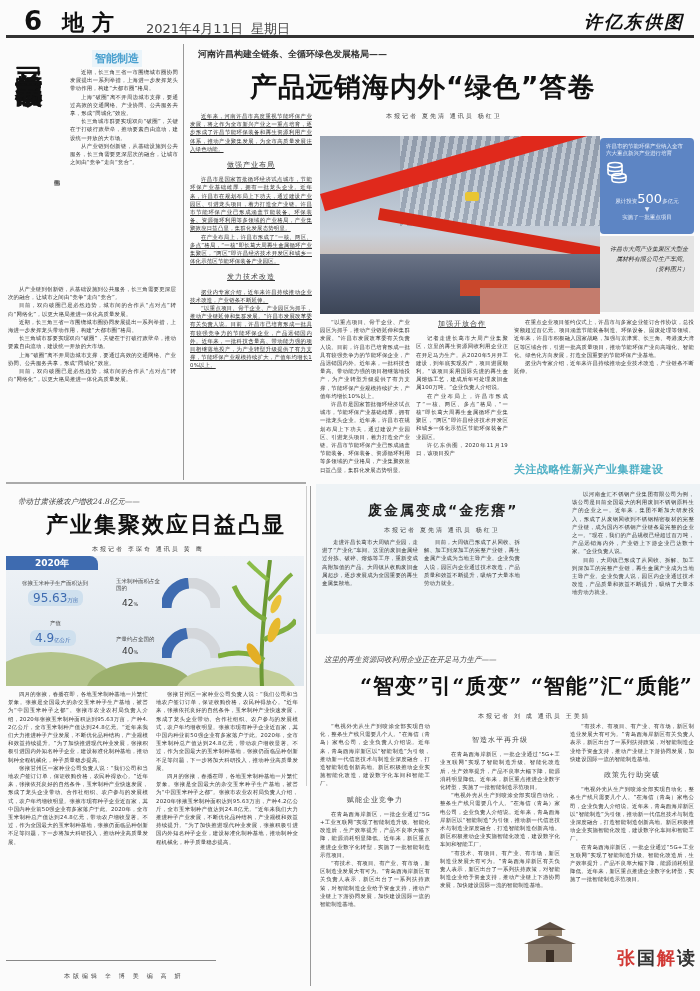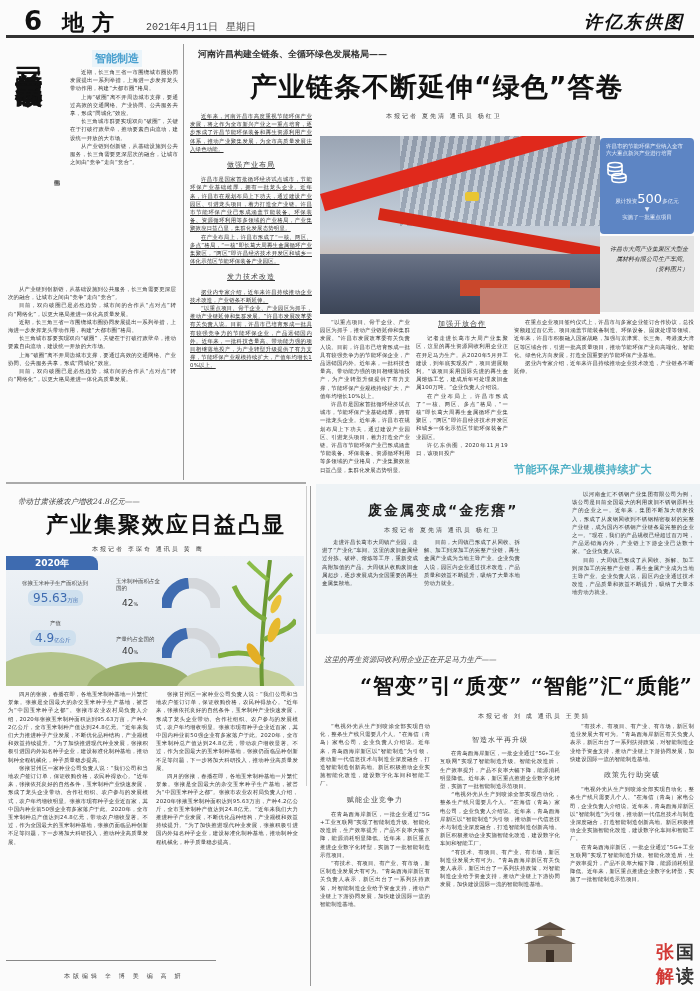--- a/index.html
+++ b/index.html
@@ -3,21 +3,21 @@
 <meta charset="utf-8">
 <style>
   * { box-sizing: border-box; margin: 0; padding: 0; }
   html, body { width: 700px; height: 991px; background: #fbfbfb; overflow: hidden; }
   body { position: relative; font-family: "DejaVu Sans", "Liberation Sans", sans-serif; color: #222; }
 
   
   .masthead { position: absolute; left: 6px; right: 6px; top: 4px; height: 34px; border-bottom: 3px solid #333; }
   .page-num { position: absolute; left: 18px; top: 2px; font: bold 26px "DejaVu Sans", sans-serif; color: #111; }
   .section-name { position: absolute; left: 56px; top: 4px; font: bold 22px "DejaVu Serif", serif; letter-spacing: 8px; color: #111; }
-  .date { position: absolute; left: 140px; top: 16px; font-size: 10px; color: #444; font-family: Liberation Mono, monospace; }
+  .date { position: absolute; left: 140px; top: 16px; font-size: 13px; color: #444; }
   .weekday { margin-left: 8px; }
   .paper-logo { position: absolute; right: 10px; top: 6px; font: italic bold 18px "DejaVu Serif", serif; color: #111; letter-spacing: 2px; }
 
   
   .vrule { position: absolute; background: #999; width: 1px; }
 
   
   .vert-title { position: absolute; left: 10px; top: 50px; width: 36px; font: bold 27px "DejaVu Sans", sans-serif; color: #111; line-height: 33px; text-align: center; writing-mode: vertical-rl; letter-spacing: 1px; }
   .byline-vert { position: absolute; left: 52px; top: 175px; font-size: 6px; color: #555; writing-mode: vertical-rl; }
   .kicker-badge { position: absolute; left: 92px; top: 50px; font: bold 11px "DejaVu Sans", sans-serif; color: #4aa0cf; background: #eaf4fa; padding: 1px 3px; }
@@ -82,24 +82,24 @@
   .scrap-byline { position: absolute; left: 384px; top: 526px; font-size: 6px; color: #444; letter-spacing: 2px; }
   .scrap-col1 { position: absolute; left: 322px; top: 538px; width: 96px; }
   .scrap-col2 { position: absolute; left: 424px; top: 538px; width: 96px; }
   .scrap-col3 { position: absolute; left: 572px; top: 490px; width: 122px; }
 
   
   .qd-kicker { position: absolute; left: 324px; top: 655px; font: italic 7.5px "DejaVu Serif", serif; color: #444; }
   .qd-headline { position: absolute; left: 360px; top: 672px; font: bold 21px "DejaVu Serif", serif; color: #111; letter-spacing: 1px; }
   .qd-byline { position: absolute; left: 478px; top: 712px; font-size: 6px; color: #444; letter-spacing: 2px; }
   .qd-col1 { position: absolute; left: 320px; top: 722px; width: 110px; }
-  .qd-col2 { position: absolute; left: 440px; top: 722px; width: 120px; font-family: Liberation Mono, monospace; }
+  .qd-col2 { position: absolute; left: 440px; top: 722px; width: 120px; }
   .qd-col3 { position: absolute; left: 570px; top: 722px; width: 124px; }
   .watermark { position: absolute; left: 605px; top: 940px; width: 95px; height: 36px; }
-  .watermark .wm-text { position: absolute; left: 12px; top: 0; font: bold 18px "DejaVu Serif", serif; color: #333; letter-spacing: 2px; margin-left: 39px; }
+  .watermark .wm-text { position: absolute; left: 12px; top: 6px; font: bold 18px "DejaVu Serif", serif; color: #333; letter-spacing: 2px; }
   .watermark .red { color: #d23a36; }
   .wm-building { position: absolute; left: 520px; top: 922px; width: 60px; height: 40px; }
 </style>
 </head>
 <body>
 
 <header class="masthead">
   <span class="page-num">6</span>
   <span class="section-name">地方</span>
   <span class="date"><span>2021年4月11日</span><span class="weekday">星期日</span></span>
@@ -125,21 +125,21 @@
     <p style="text-indent:11px;">目前，双向破圈已是必然趋势，城市间的合作从“点对点”转向“网络化”，以更大格局推进一体化高质量发展。</p>
     <p style="text-indent:11px;">近期，长三角三省一市围绕城市圈协同发展提出一系列举措，上海进一步发挥龙头带动作用，构建“大都市圈”格局。</p>
     <p style="text-indent:11px;">长三角城市群要实现双向“破圈”，关键在于打破行政壁垒，推动要素自由流动，建设统一开放的大市场。</p>
     <p style="text-indent:11px;">上海“破圈”离不开周边城市支撑，要通过高效的交通网络、产业协同、公共服务共享，形成“同城化”效应。</p>
     <p style="text-indent:11px;">目前，双向破圈已是必然趋势，城市间的合作从“点对点”转向“网络化”，以更大格局推进一体化高质量发展。</p>
   </div>
 </section>
 
 <section>
   <div class="top-kicker">河南许昌构建全链条、全循环绿色发展格局——</div>
-  <h1 class="top-headline">产业链条不断延伸“绿色”答卷</h1>
+  <h1 class="top-headline">产品远销海内外“绿色”答卷</h1>
   <div class="top-byline">本报记者 夏先清 通讯员 杨红卫</div>
 
   <div class="top-col1 body-text">
     <p style="text-indent:11px;">近年来，河南许昌市高度重视节能环保产业发展，将之作为全市新兴产业之一重点培育，逐步形成了许昌节能环保装备和再生资源利用产业体系，推动产业聚集发展，为全市高质量发展注入绿色动能。</p>
     <div class="subhead">做强产业布局</div>
     <p style="text-indent:11px;">许昌市是国家首批循环经济试点城市，节能环保产业基础雄厚，拥有一批龙头企业。近年来，许昌市在规划布局上下功夫，通过建设产业园区、引进龙头项目，着力打造全产业链。许昌市节能环保产业已形成涵盖节能装备、环保装备、资源循环利用等多领域的产业格局，产业集聚效应日益凸显，集群化发展态势明显。</p>
     <p style="text-indent:11px;">在产业布局上，许昌市形成了“一核、两区、多点”格局，“一核”即长葛大周再生金属循环产业集聚区，“两区”即许昌经济技术开发区和城乡一体化示范区节能环保装备产业园区。</p>
     <div class="subhead">发力技术改造</div>
     <p style="text-indent:11px;">据业内专家介绍，近年来许昌持续推动企业技术改造，产业链条不断延伸。</p>
     <p style="text-indent:11px;">“以重点项目、骨干企业、产业园区为抓手，推动产业链延伸和集群发展。”许昌市发展改革委有关负责人说。目前，许昌市已培育形成一批具有较强竞争力的节能环保企业，产品远销国内外。近年来，一批科技含量高、带动能力强的项目相继落地投产，为产业转型升级提供了有力支撑，节能环保产业规模持续扩大，产值年均增长10%以上。</p>
@@ -179,21 +179,21 @@
   <div class="top-col3 body-text">
     <div class="subhead" style="margin-top:2px;text-decoration:underline;">加强开放合作</div>
     <p style="text-indent:11px;">记者走进长葛市大周产业集聚区，这里的再生资源回收利用企业正在开足马力生产。从2020年5月开工建设，到年底实现投产，项目进展顺利。“该项目采用国际先进的再生金属熔炼工艺，建成后年可处理废旧金属100万吨。”企业负责人介绍说。</p>
     <p style="text-indent:11px;">在产业布局上，许昌市形成了“一核、两区、多点”格局，“一核”即长葛大周再生金属循环产业集聚区，“两区”即许昌经济技术开发区和城乡一体化示范区节能环保装备产业园区。</p>
     <p style="text-indent:11px;">许亿东供图，2020年11月19日，该项目投产</p>
   </div>
   <div class="top-col4 body-text">
     <p style="text-indent:11px;">在重点企业项目签约仪式上，许昌市与多家企业签订合作协议，总投资额超过百亿元。项目涵盖节能装备制造、环保设备、固废处理等领域。近年来，许昌市积极融入国家战略，加强与京津冀、长三角、粤港澳大湾区等区域合作，引进一批高质量项目，推动节能环保产业向高端化、智能化、绿色化方向发展，打造全国重要的节能环保产业基地。</p>
     <p style="text-indent:11px;">据业内专家介绍，近年来许昌持续推动企业技术改造，产业链条不断延伸。</p>
   </div>
-  <div class="banner-green">节能环保产业规模持续扩大</div>
+  <div class="banner-green">关注战略性新兴产业集群建设</div>
 </section>
 
 <section>
   <div class="corn-frame"></div>
   <div class="corn-kicker">带动甘肃张掖农户增收24.8亿元——</div>
   <h2 class="corn-headline">产业集聚效应日益凸显</h2>
   <div class="corn-byline">本报记者 李琛奇 通讯员 黄 鹰</div>
 
   <div class="infographic">
     <div class="hill" style="left:-20px; top:96px; width:130px; height:70px; background:#b4c48b;"></div>

